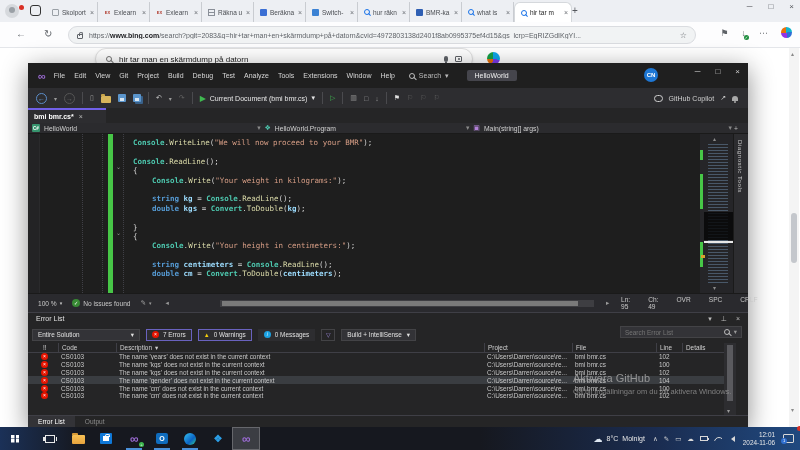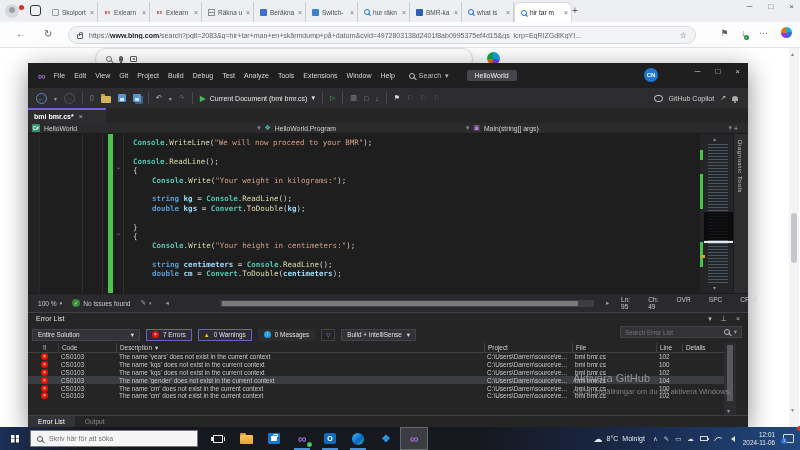--- a/index.html
+++ b/index.html
@@ -274,20 +274,21 @@
       <div class="btb-right">
         <span>⚑</span>
         <span class="dl-wrap"><span>↓</span><span class="dl-check">✓</span></span>
         <span>⋯</span>
         <span class="copilot-dot"></span>
       </div>
     </div>
 
     <div id="bingpill">
       <span class="mag" style="color:#757575"></span>
+      <span class="q">hir tar man en skärmdump på datorn</span>
       <span class="mic"></span>
       <span class="lens"></span>
     </div>
     <div class="bing-logo"></div>
     <div id="pagescroll">
       <span class="up">▴</span>
       <span class="thumb"></span>
       <span class="down">▾</span>
     </div>
   </div>
@@ -571,24 +572,20 @@
 
   <div id="watermark">
     <div class="l1">Aktivera GitHub</div>
     <div class="l2">Gå till Inställningar om du vill aktivera Windows.</div>
   </div>
 
   <div id="taskbar">
     <div class="start">
         <span class="win-logo"></span>
       </div>
-    <div class="tb-search">
-      <span class="mag" style="color:#555"></span>
-      <input placeholder="Skriv här för att söka" style="">
-    </div>
     <div id="tb-apps">
         <div class="tb-app">
           <span class="taskview"></span>
         </div>
         <div class="tb-app">
           <span class="tb-folder"></span>
         </div>
         <div class="tb-app">
           <span class="tb-store"></span>
         </div>

